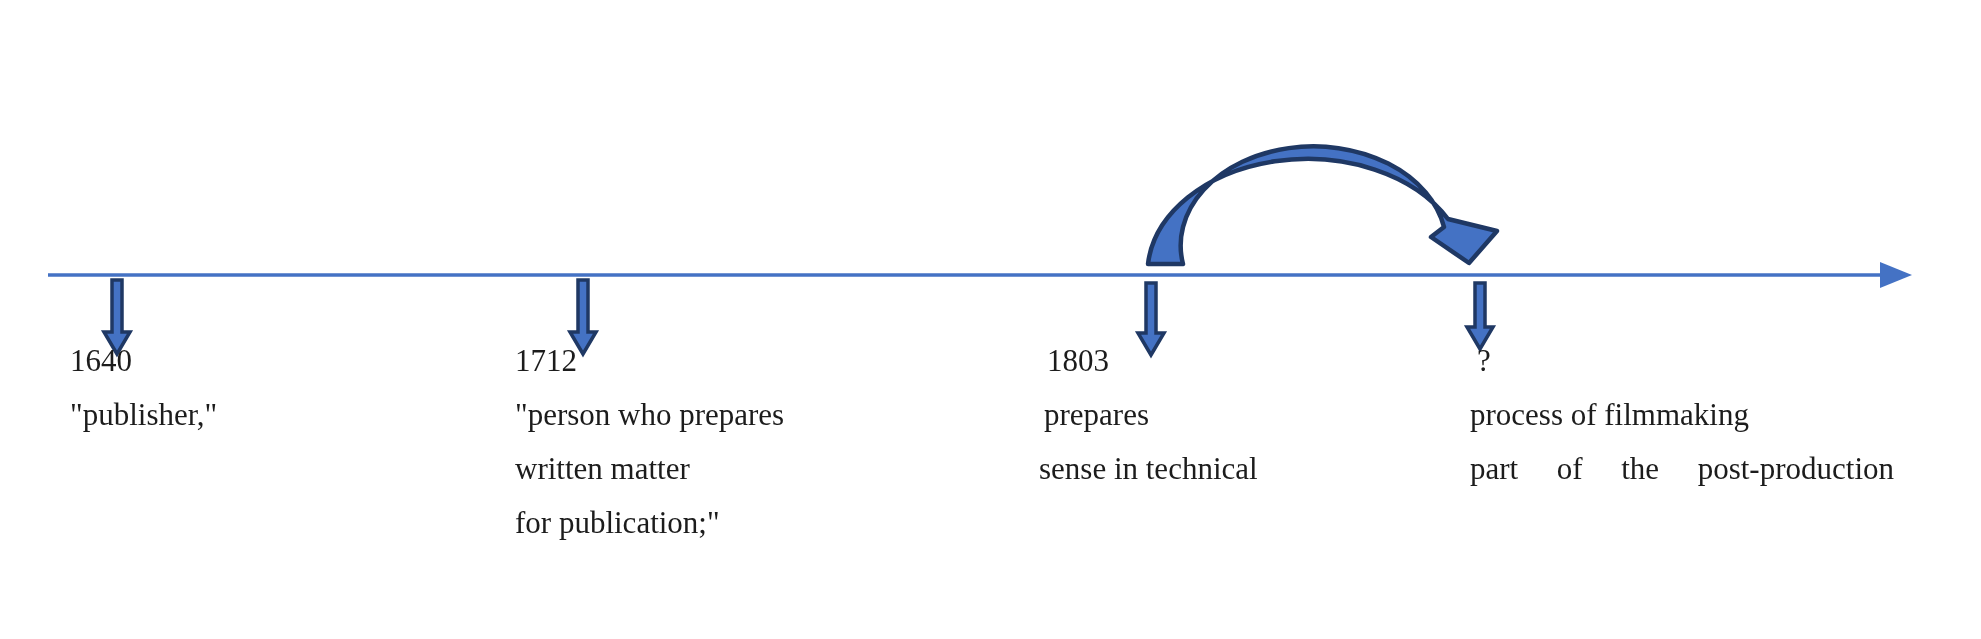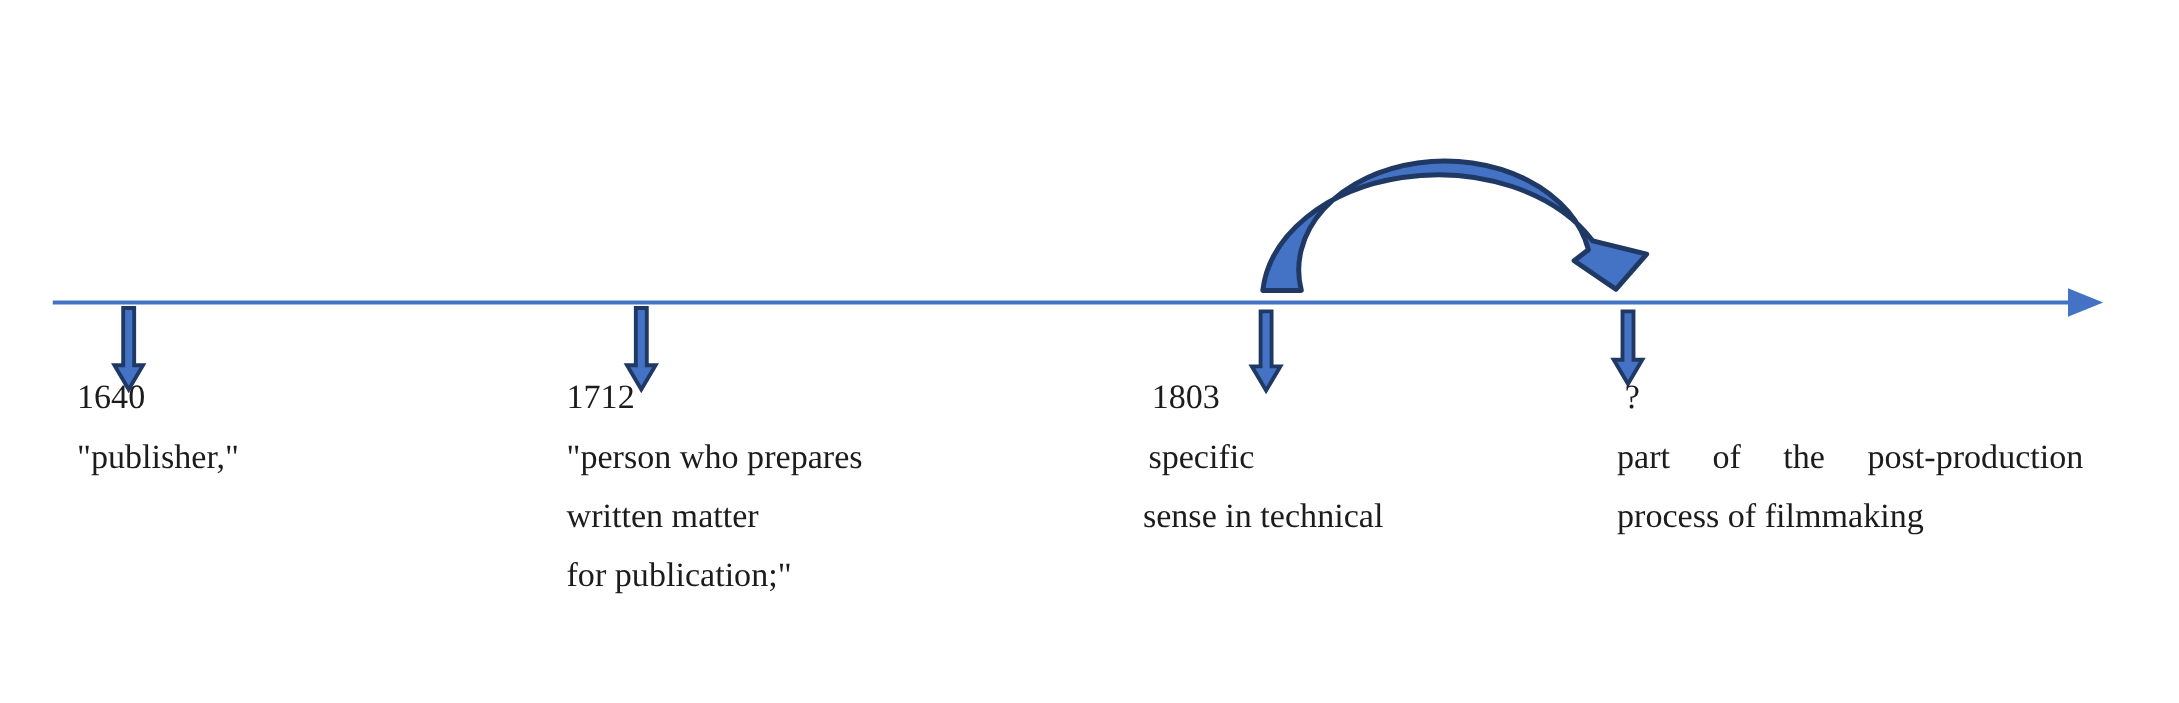--- a/index.html
+++ b/index.html
@@ -70,23 +70,23 @@
 
   <div class="col col-1712">
     <div class="line">1712</div>
     <div class="line">"person who prepares</div>
     <div class="line">written matter</div>
     <div class="line">for publication;"</div>
   </div>
 
   <div class="col col-1803">
     <div class="line indent-8">1803</div>
-    <div class="line indent-5">specific</div>
+    <div class="line indent-5">prepares</div>
     <div class="line">sense in technical</div>
   </div>
 
   <div class="col col-q">
     <div class="line indent-7">?</div>
+    <div class="line">process of filmmaking</div>
     <div class="line just">part of the post-production</div>
-    <div class="line">process of filmmaking</div>
   </div>
 
 </div>
 
 </body></html>

